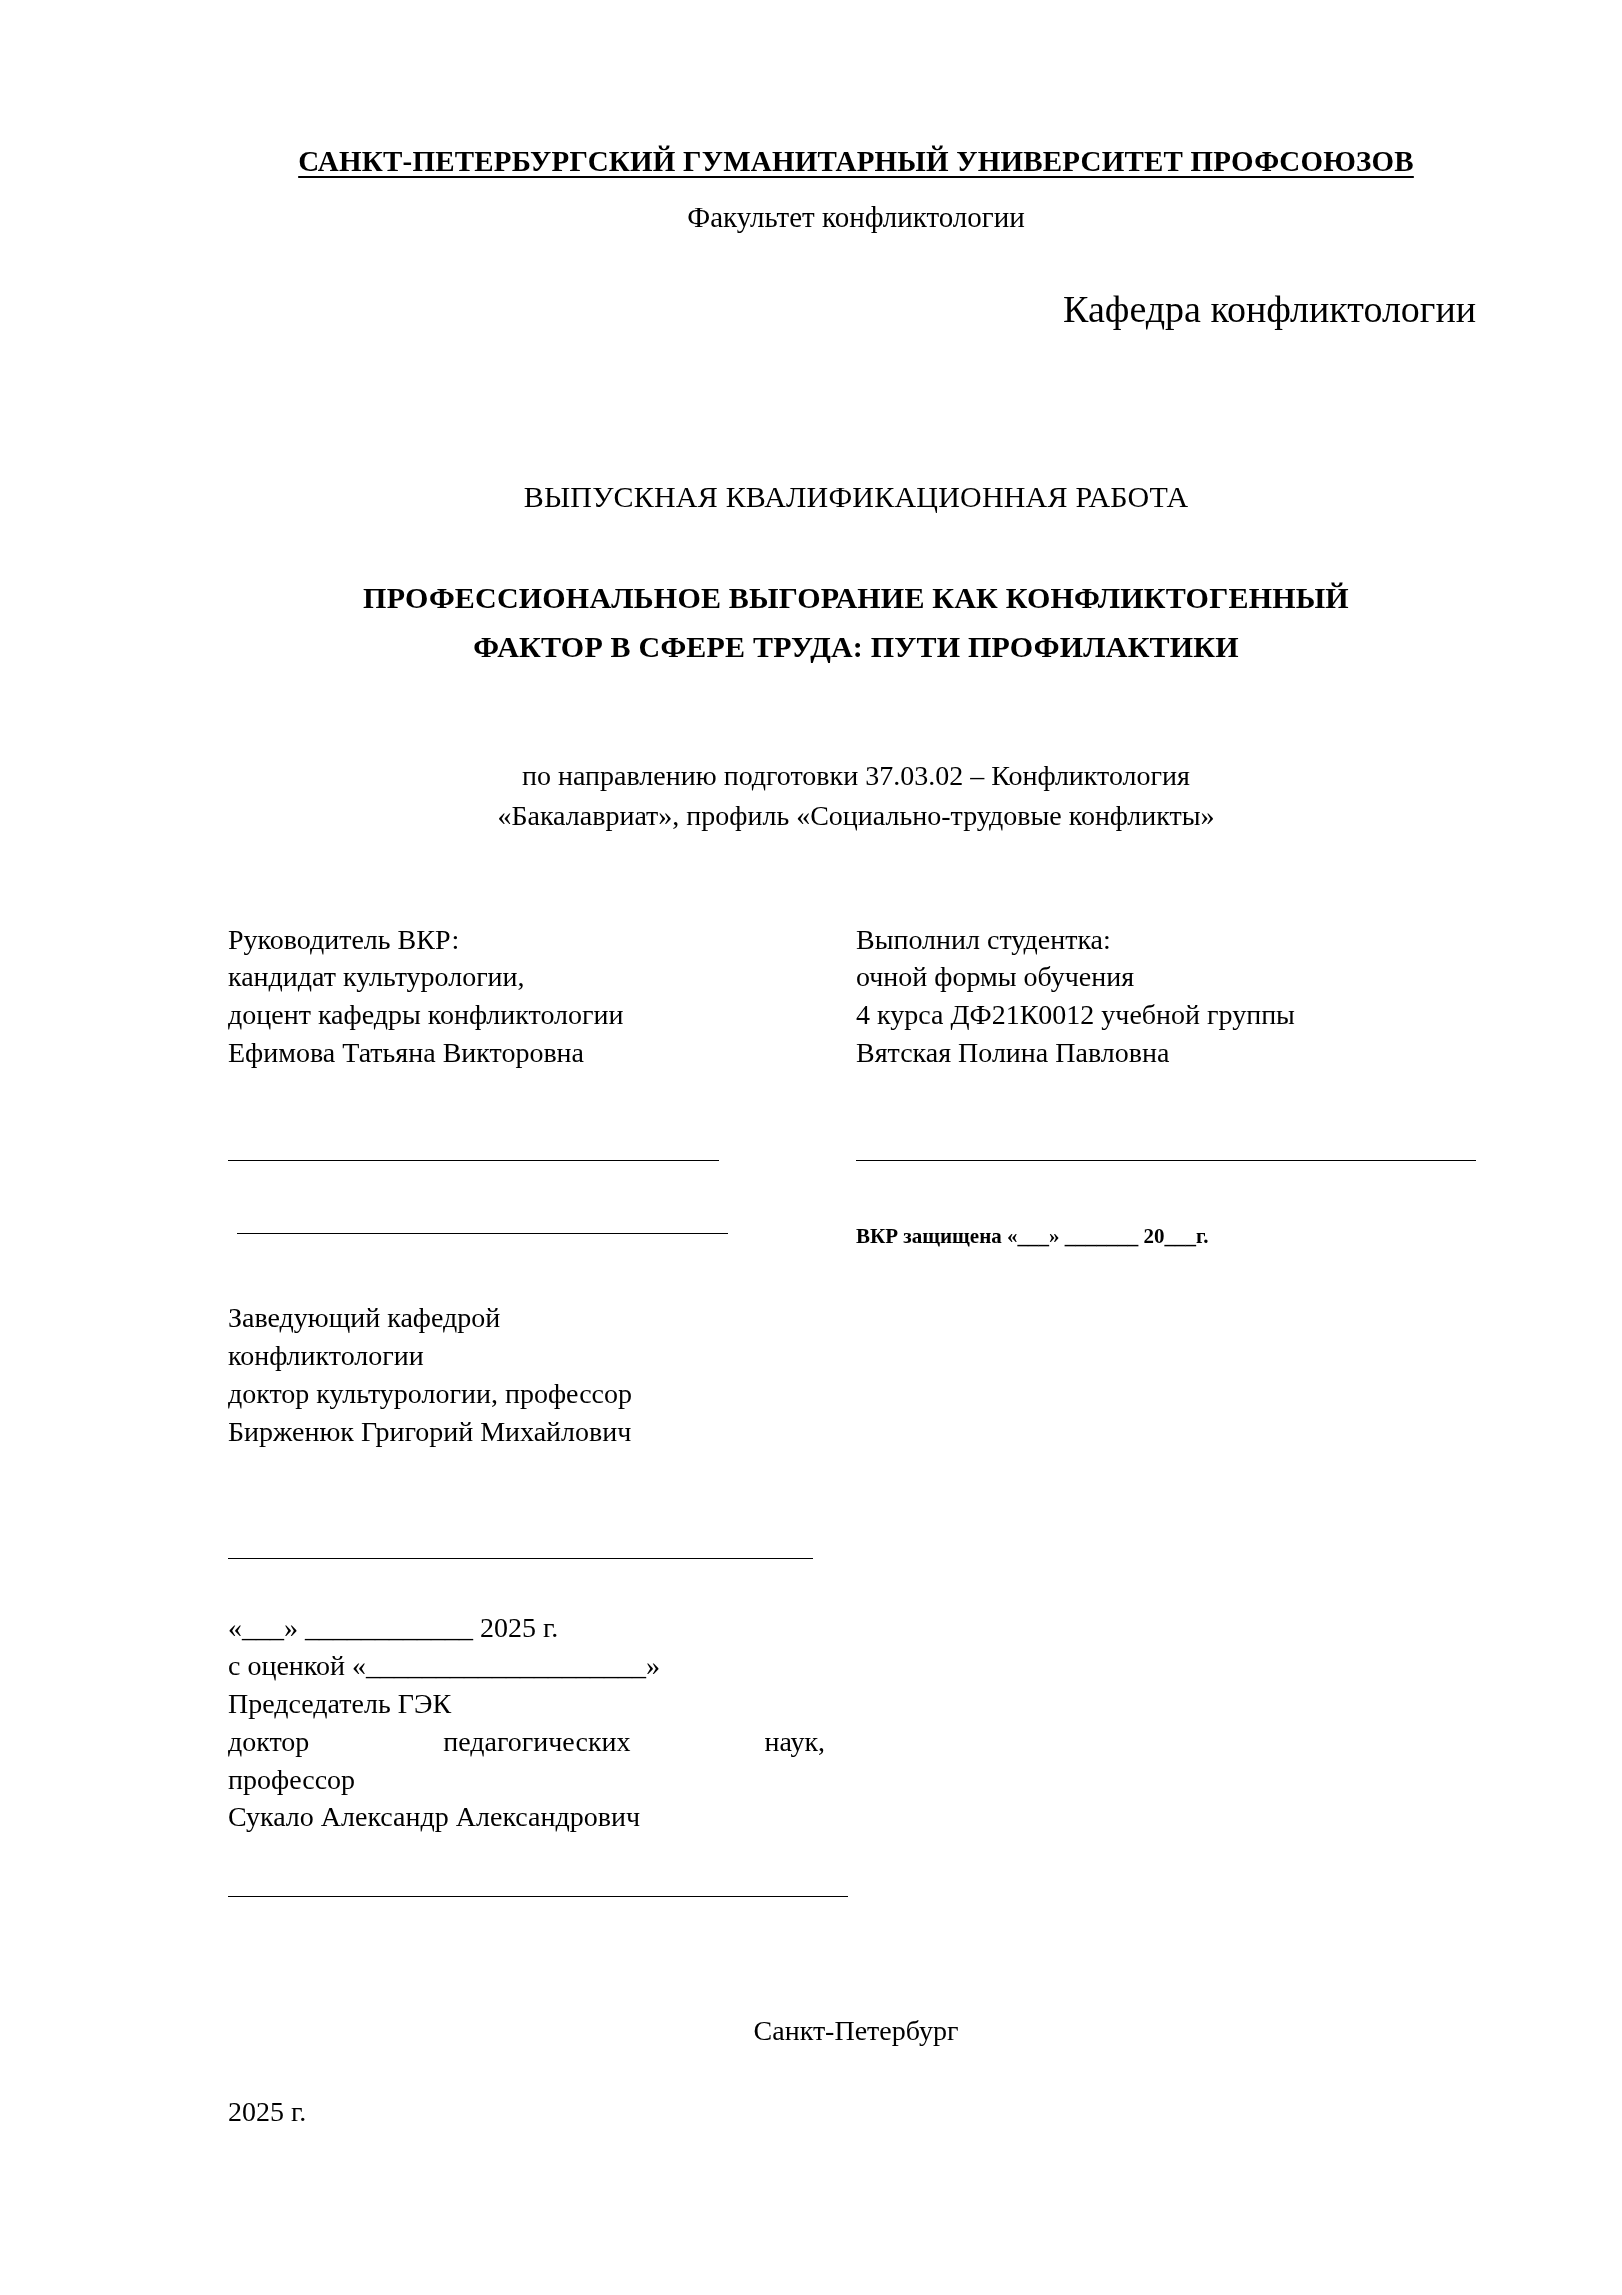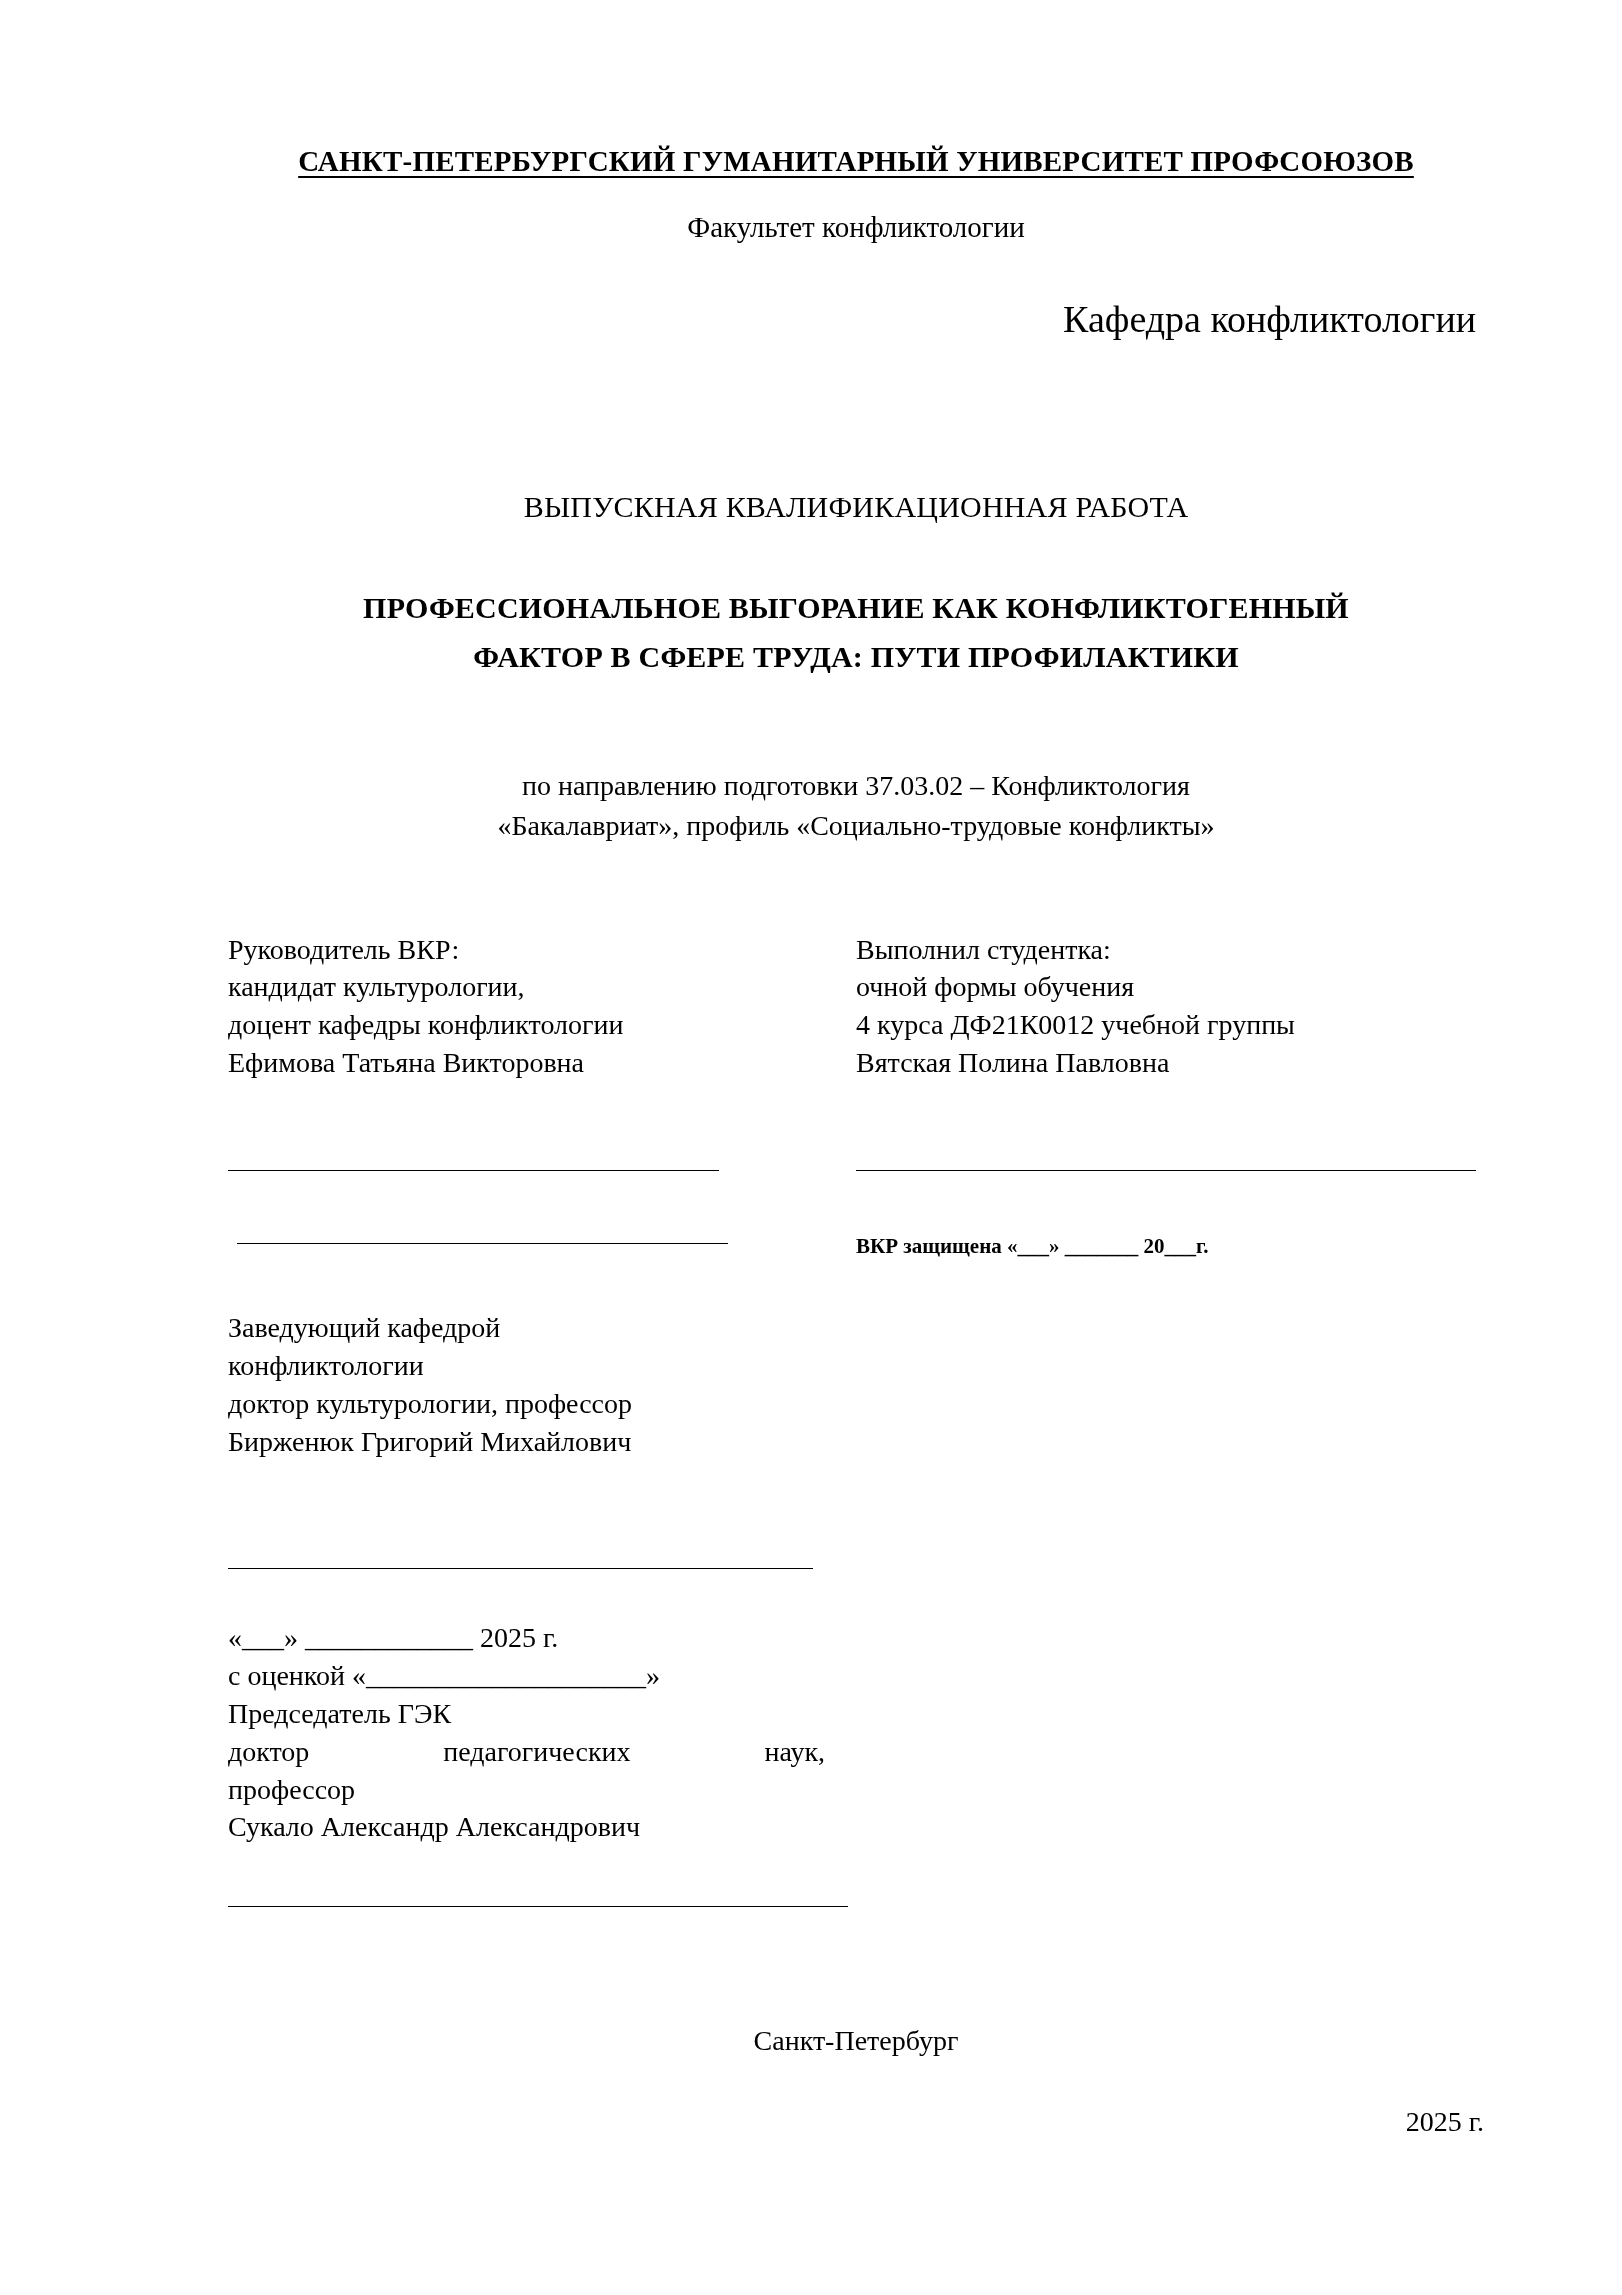--- a/index.html
+++ b/index.html
@@ -36,21 +36,21 @@
     font-weight: bold;
     font-size: 29px;
     letter-spacing: 0.2px;
     text-decoration: underline;
     text-underline-offset: 4.7px;
     white-space: nowrap;
   }
   .faculty {
     text-align: center;
     font-size: 29px;
-    margin-top: 33px;
+    margin-top: 23px;
   }
   .department {
     text-align: right;
     font-size: 38px;
     margin-top: 53px;
     padding-right: 7.9px;
   }
 
   
   .doc-type {
@@ -133,21 +133,21 @@
     margin-top: 50px;
     white-space: nowrap;
   }
 
   .city {
     text-align: center;
     font-size: 28px;
     margin-top: 118px;
   }
   .year {
-    text-align: right;
+    text-align: left;
     font-size: 28px;
     margin-top: 49px;
   }
 </style>
 </head>
 <body>
 
 <div class="page">
   <div class="content">
 

